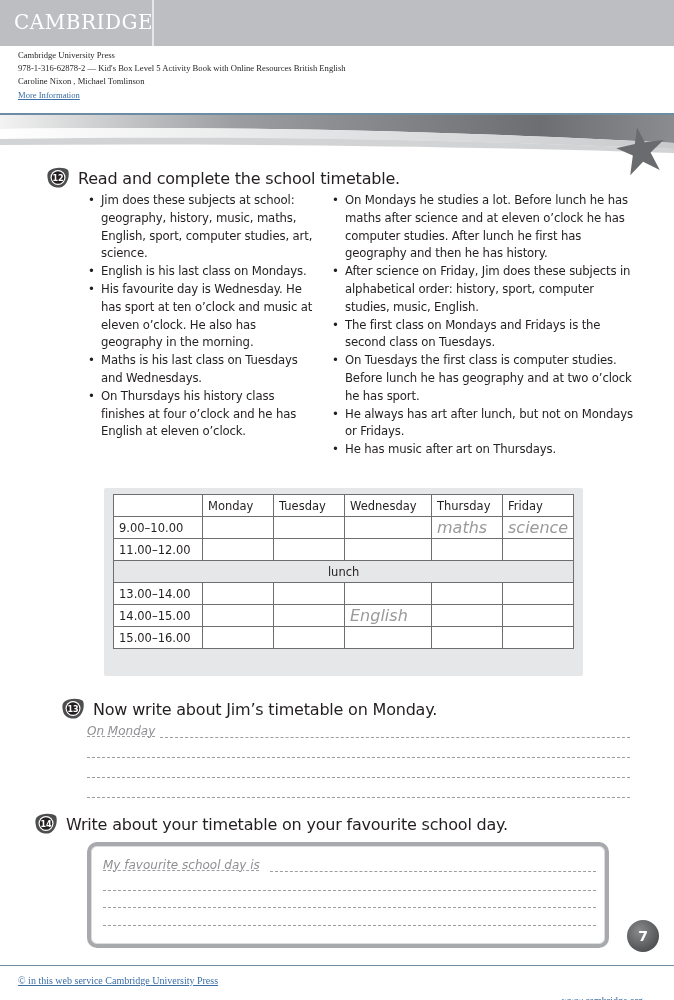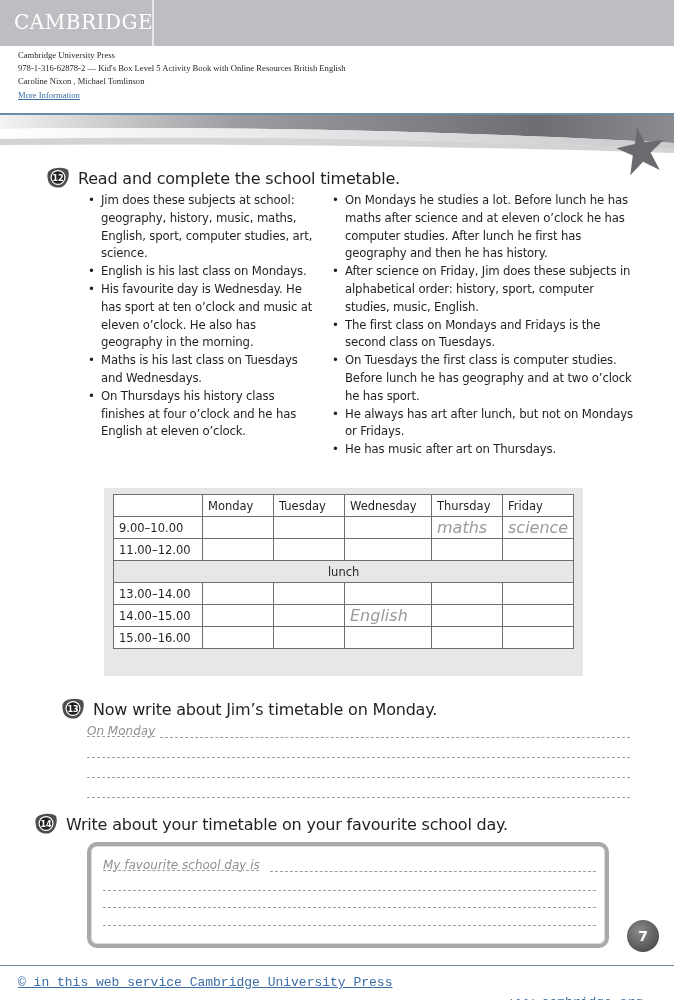--- a/index.html
+++ b/index.html
@@ -32,21 +32,21 @@
   table.tt td.lunch { background: #e6e7e8; text-align: center; }
 
   .dots { position: absolute; border-bottom: 1px dashed #9c9ea1; height: 1px; }
   .hand-prompt { position: absolute; color: #8f9093; font-size: 12px; font-style: italic; text-decoration: underline; text-decoration-style: dashed; text-decoration-color: #9c9ea1; }
 
   .writebox { position: absolute; left: 87px; top: 842px; width: 522px; height: 106px; border-radius: 10px; border: 4px solid #a7a9ac; background: #fff; box-shadow: inset 0 0 0 1px #dcdddf; }
 
   .page-num { position: absolute; left: 627px; top: 920px; width: 32px; height: 32px; border-radius: 50%; background: radial-gradient(circle at 40% 35%, #8a8b8d, #3b3c3e); color: #fff; font-weight: bold; font-size: 14px; display: flex; align-items: center; justify-content: center; }
 
   .footer-rule { position: absolute; left: 0; top: 965px; width: 674px; height: 1px; background: #6d8ba3; }
-  .footer-left, .footer-right { position: absolute; top: 975px; font-family: Liberation Mono, monospace; font-size: 13px; color: #3a6ea5; text-decoration: underline; }
+  .footer-left, .footer-right { position: absolute; top: 975px; font-family: Liberation Serif, serif; font-size: 10px; color: #3a6ea5; text-decoration: underline; }
   .footer-left { left: 18px; }
   .footer-right { right: 31px; margin-top: 20px; }
 </style>
 </head>
 <body>
 
 <div class="header-band"></div>
 <div class="header-divider"></div>
 <div class="logo">CAMBRIDGE</div>
 

